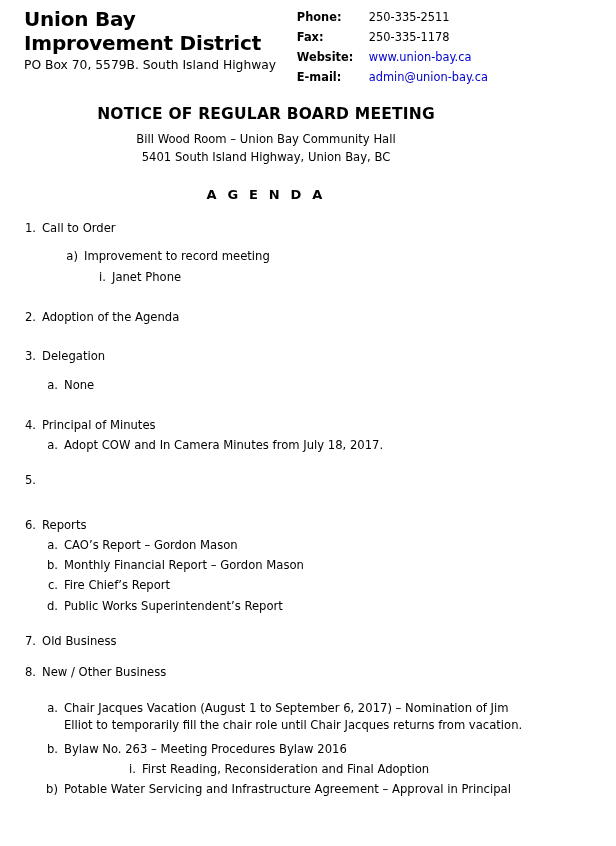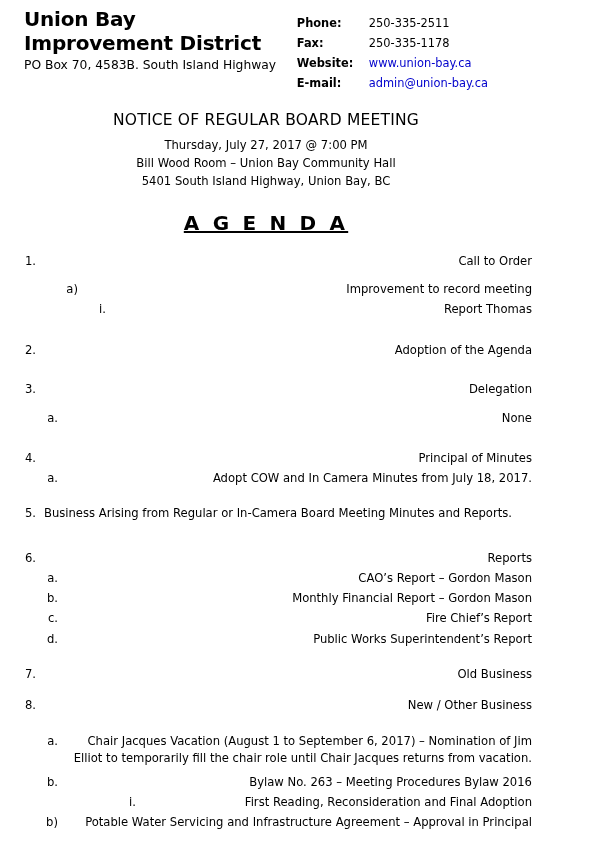--- a/index.html
+++ b/index.html
@@ -39,21 +39,20 @@
     line-height: 1.18;
     letter-spacing: -0.2px;
   }
   .org-addr {
     font-size: 12.3px;
     line-height: 1.33;
     margin-top: 2px;
   }
   .contact-block {
     flex: 0 0 auto;
-    margin-top: 6px;
     margin-right: 26px;
   }
   .contact-row {
     display: flex;
     font-size: 11.4px;
     line-height: 1.74;
   }
   .contact-label {
     width: 72px;
     font-weight: bold;
@@ -65,37 +64,36 @@
   }
   .contact-value a,
   .link {
     color: #0000cc;
   }
 
   
   .title {
     text-align: center;
     font-size: 15.5px;
-    font-weight: normal;
+    font-weight: bold;
     margin-top: 18px;
     letter-spacing: 0.2px;
   }
   .subline {
     text-align: center;
     font-size: 11.6px;
     margin-top: 8px;
     line-height: 1.55;
   }
   .agenda-heading {
     text-align: center;
     font-weight: bold;
-    font-size: 20px;
+    font-size: 13px;
     letter-spacing: 3.2px;
     margin-top: 20px;
-    text-decoration: underline;
   }
 
   
   .agenda {
     margin-top: 18px;
     padding-left: 0;
     font-size: 11.6px;
   }
   .item {
     display: flex;
@@ -103,21 +101,20 @@
   }
   .num {
     width: 26px;
     flex: 0 0 26px;
     text-align: right;
     padding-right: 6px;
     box-sizing: border-box;
   }
   .txt {
     flex: 1 1 auto;
-    text-align: right;
   }
 
   
   .lvl1 {
     margin-left: 16px;
     margin-bottom: 15px;
     line-height: 1.45;
   }
   .lvl1 > .num { width: 26px; flex: 0 0 26px; }
 
@@ -159,21 +156,21 @@
 <div class="page">
 
   <div class="header">
 
     <div class="org-block">
       <div class="org-name">
         <div>Union Bay</div>
         <div>Improvement District</div>
       </div>
       <div class="org-addr">
-        <div>PO Box 70, 4583B. South Island Highway</div>
+        <div>PO Box 70, 5579B. South Island Highway</div>
       </div>
     </div>
 
     <div class="contact-block">
       <div class="contact-row">
         <div class="contact-label">Phone:</div>
         <div class="contact-value">250-335-2511</div>
       </div>
       <div class="contact-row">
         <div class="contact-label">Fax:</div>
@@ -186,41 +183,40 @@
       <div class="contact-row">
         <div class="contact-label">E-mail:</div>
         <div class="contact-value link">admin@union-bay.ca</div>
       </div>
     </div>
 
   </div>
 
   <div class="title">NOTICE OF REGULAR BOARD MEETING</div>
   <div class="subline">
-    <div>Thursday, July 27, 2017 @ 7:00 PM</div>
     <div>Bill Wood Room – Union Bay Community Hall</div>
     <div>5401 South Island Highway, Union Bay, BC</div>
   </div>
   <div class="agenda-heading">A G E N D A</div>
 
   <div class="agenda">
 
     <div class="item lvl1" style="margin-bottom:11px">
       <div class="num">1.</div>
       <div class="txt">Call to Order</div>
     </div>
 
     <div class="sub-wrap">
       <div class="item lvl2deep tight">
         <div class="num">a)</div>
         <div class="txt">Improvement to record meeting</div>
       </div>
       <div class="item lvl3 tight">
         <div class="num">i.</div>
-        <div class="txt">Report Thomas</div>
+        <div class="txt">Janet Phone</div>
       </div>
     </div>
 
     <div class="gap-sm"></div>
 
     <div class="item lvl1" style="margin-bottom:22px">
       <div class="num">2.</div>
       <div class="txt">Adoption of the Agenda</div>
     </div>
 
@@ -239,21 +235,20 @@
       <div class="txt">Principal of Minutes</div>
     </div>
 
     <div class="item lvl2" style="margin-bottom:18px">
       <div class="num">a.</div>
       <div class="txt">Adopt COW and In Camera Minutes from July 18, 2017.</div>
     </div>
 
     <div class="item lvl1" style="margin-bottom:28px">
       <div class="num">5.</div>
-      <div class="txt wrap-txt">Business Arising from Regular or In-Camera Board Meeting Minutes and Reports.</div>
     </div>
 
     <div class="item lvl1 tight">
       <div class="num">6.</div>
       <div class="txt">Reports</div>
     </div>
 
     <div class="item lvl2 tight">
       <div class="num">a.</div>
       <div class="txt">CAO’s Report – Gordon Mason</div>

